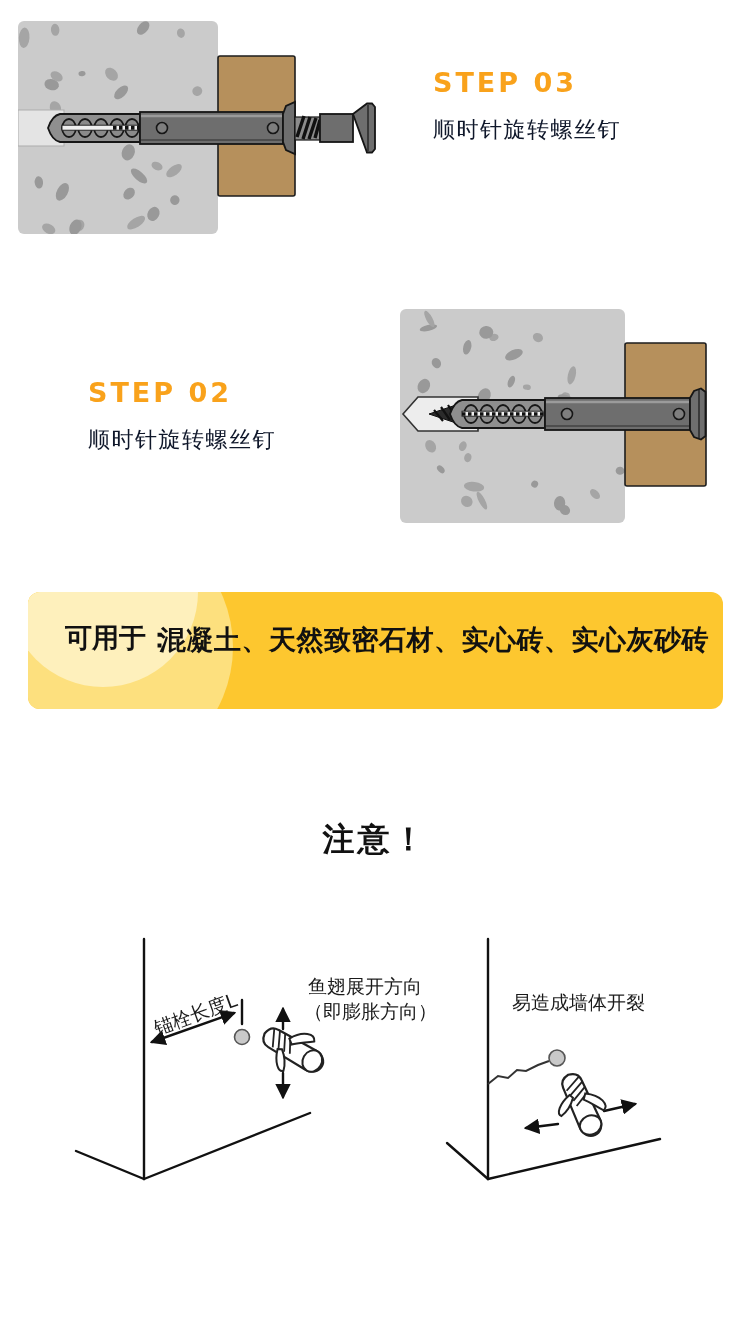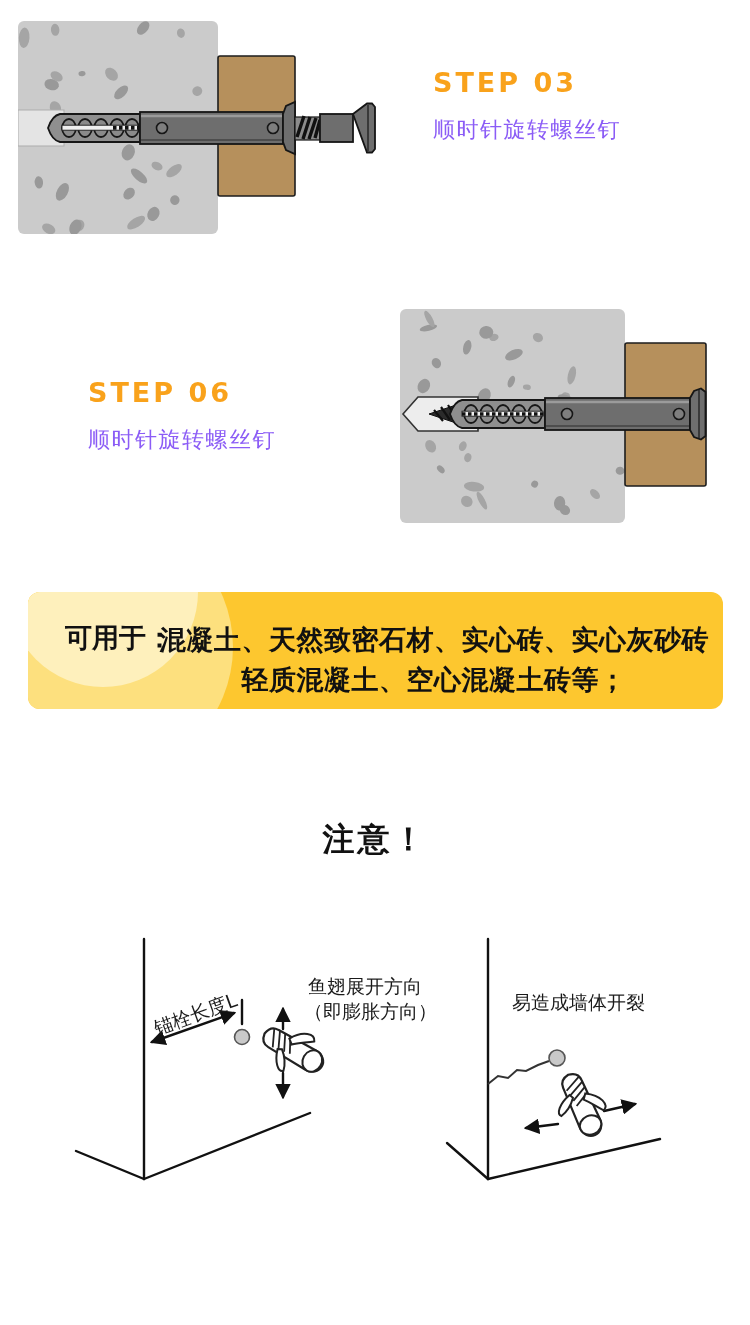--- a/index.html
+++ b/index.html
@@ -4,21 +4,21 @@
 <style>
   * { margin:0; padding:0; box-sizing:border-box; }
   html,body { background:#fff; }
   body { font-family:"DejaVu Sans", sans-serif; }
   .page { position:relative; width:750px; height:1325px; background:#fff; margin:16px auto; overflow:hidden; }
   .abs { position:absolute; }
 
   
   .step-text { position:absolute; }
   .step-label { color:#F9A21B; font-weight:800; font-size:27px; letter-spacing:3px; line-height:30px; }
-  .step-desc { color:#8b5cf6; font-size:22px; letter-spacing:1.5px; margin-top:17px; font-weight:500; }
+  .step-desc { color:#0f172a; font-size:22px; letter-spacing:1.5px; margin-top:17px; font-weight:500; }
 
   
   .banner { position:absolute; left:28px; top:576px; width:695px; height:117px;
             background:#FDC72F; border-radius:12px; overflow:hidden; }
   .banner-blob1 { position:absolute; left:-55px; top:-75px; width:260px; height:260px;
                   border-radius:50%; background:#FDE07E; }
   .banner-blob2 { position:absolute; left:-20px; top:-95px; width:190px; height:190px;
                   border-radius:50%; background:#FEF0BC; }
   .banner-label { position:absolute; left:37px; top:28px; font-size:27px; font-weight:bold; color:#111; }
   .banner-lines { position:absolute; left:131px; top:28px; font-size:27px; font-weight:600;
@@ -120,21 +120,21 @@
       <line x1="350" y1="89" x2="350" y2="135" stroke="#161616" stroke-width="1.2"></line>
     </g>
   </svg>
 
   <div class="step-text" style="left:433px;top:52px">
     <div class="step-label">STEP 03</div>
     <div class="step-desc">顺时针旋转螺丝钉</div>
   </div>
 
   <div class="step-text" style="left:88px;top:362px">
-    <div class="step-label">STEP 06</div>
+    <div class="step-label">STEP 02</div>
     <div class="step-desc">顺时针旋转螺丝钉</div>
   </div>
 
   <svg class="abs" style="left:398px;top:290px" width="315" height="220" viewBox="0 0 315 220">
     <defs>
         <clipPath id="clipC2">
           <rect x="2" y="3" width="225" height="214" rx="6"></rect>
         </clipPath>
       </defs>
     <rect x="2" y="3" width="225" height="214" rx="6" fill="#CBCBCB"></rect>
@@ -199,21 +199,20 @@
       <line x1="301" y1="84" x2="301" y2="132" stroke="#161616" stroke-width="1.2"></line>
     </g>
   </svg>
 
   <div class="banner">
     <div class="banner-blob1"></div>
     <div class="banner-blob2"></div>
     <div class="banner-label">可用于：</div>
     <div class="banner-lines">
       <div>混凝土、天然致密石材、实心砖、实心灰砂砖</div>
-      <div>轻质混凝土、空心混凝土砖等；</div>
     </div>
   </div>
 
   <div class="notice">注意！</div>
 
   <svg class="abs" style="left:60px;top:905px" width="365" height="285" viewBox="0 0 365 285">
     <g stroke="#111" stroke-width="2.4" fill="none" stroke-linecap="round">
       <line x1="84" y1="18" x2="84" y2="258"></line>
       <line x1="84" y1="258" x2="16" y2="230"></line>
       <line x1="84" y1="258" x2="250" y2="192"></line>

